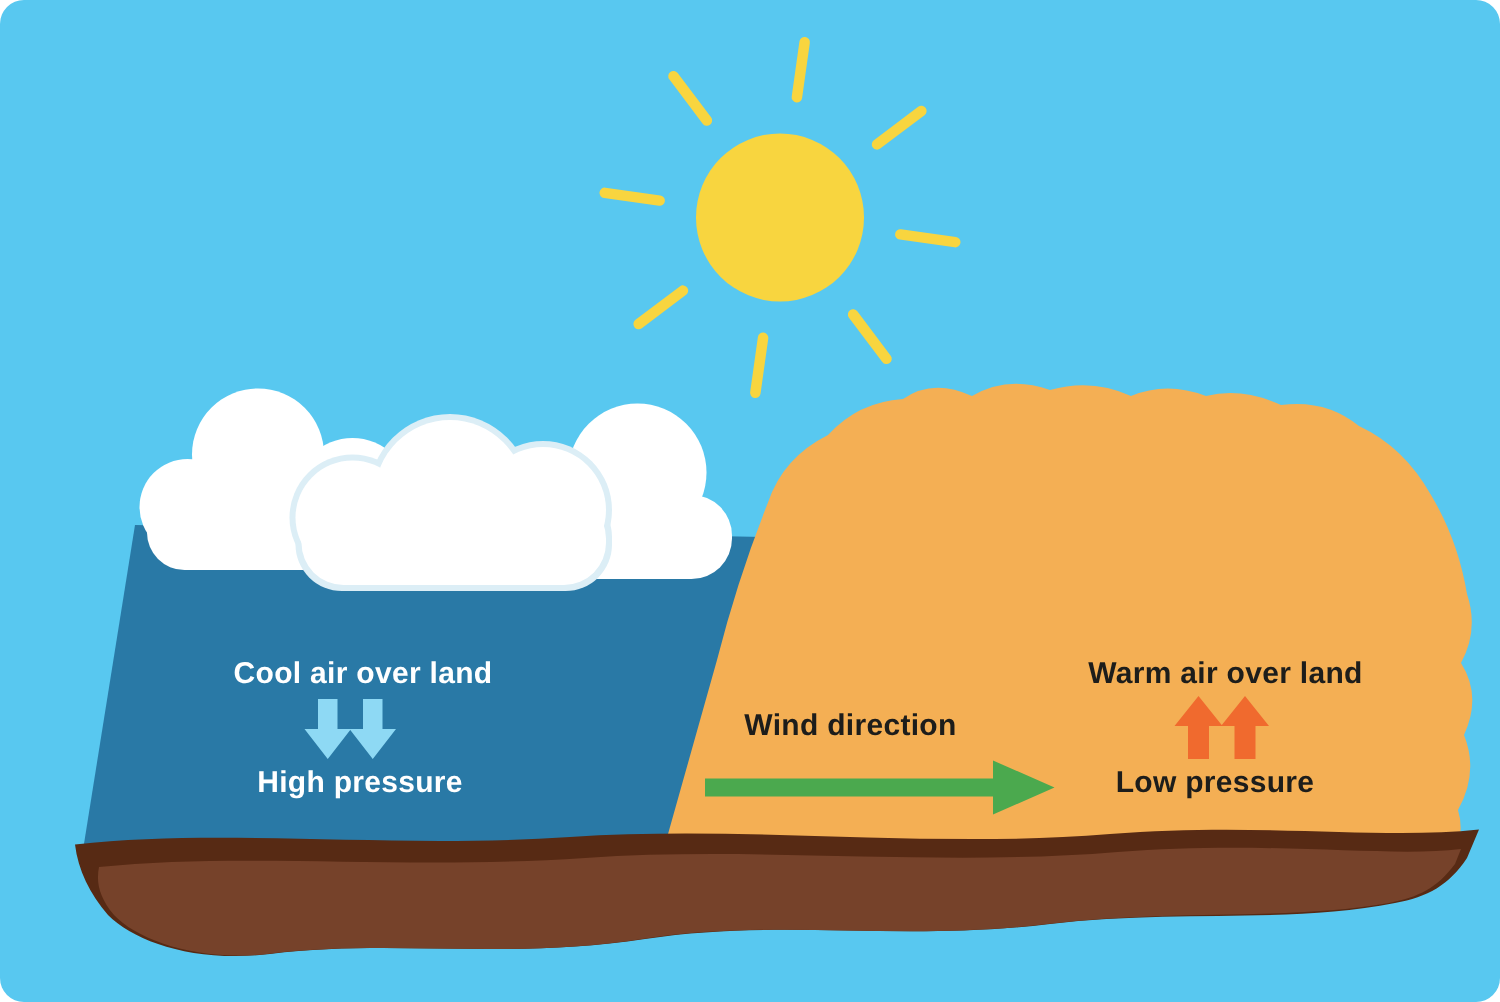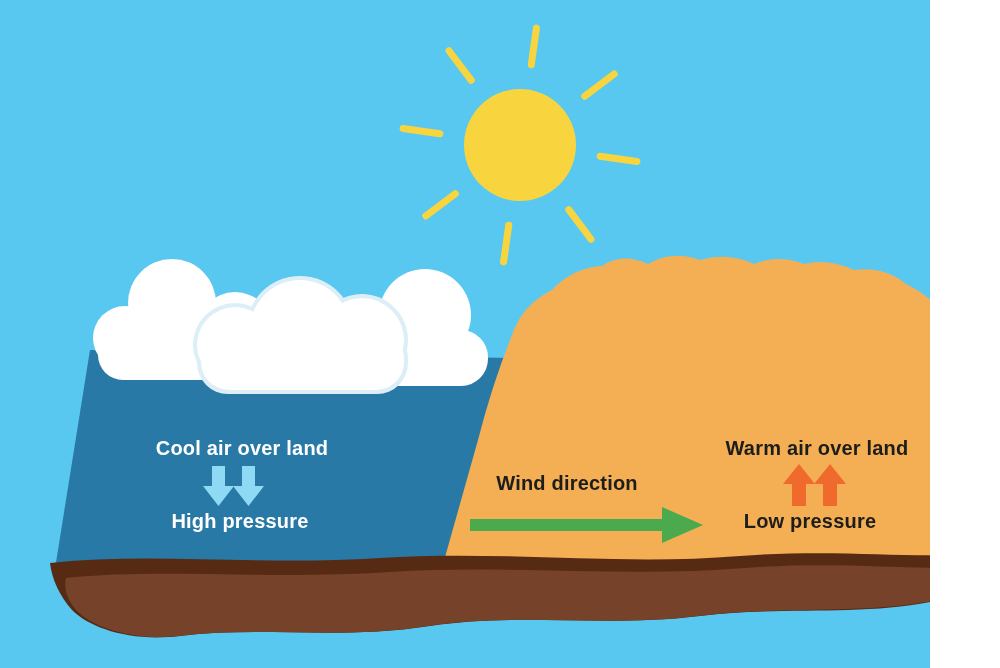--- a/index.html
+++ b/index.html
@@ -2,23 +2,24 @@
 <html><head>
 <meta charset="utf-8">
 <style>
   html, body {
     margin: 0;
     padding: 0;
     background: #ffffff;
   }
   .stage {
     position: relative;
-    width: 930px;
+    width: 1000px;
     height: 668px;
     overflow: hidden;
+    border-radius: 16px;
   }
   svg { display: block; }
   svg text {
     font-family: "Liberation Sans", "DejaVu Sans", sans-serif;
     font-weight: bold;
     font-size: 20px;
     letter-spacing: 0.2px;
   }
 </style>
 </head>

